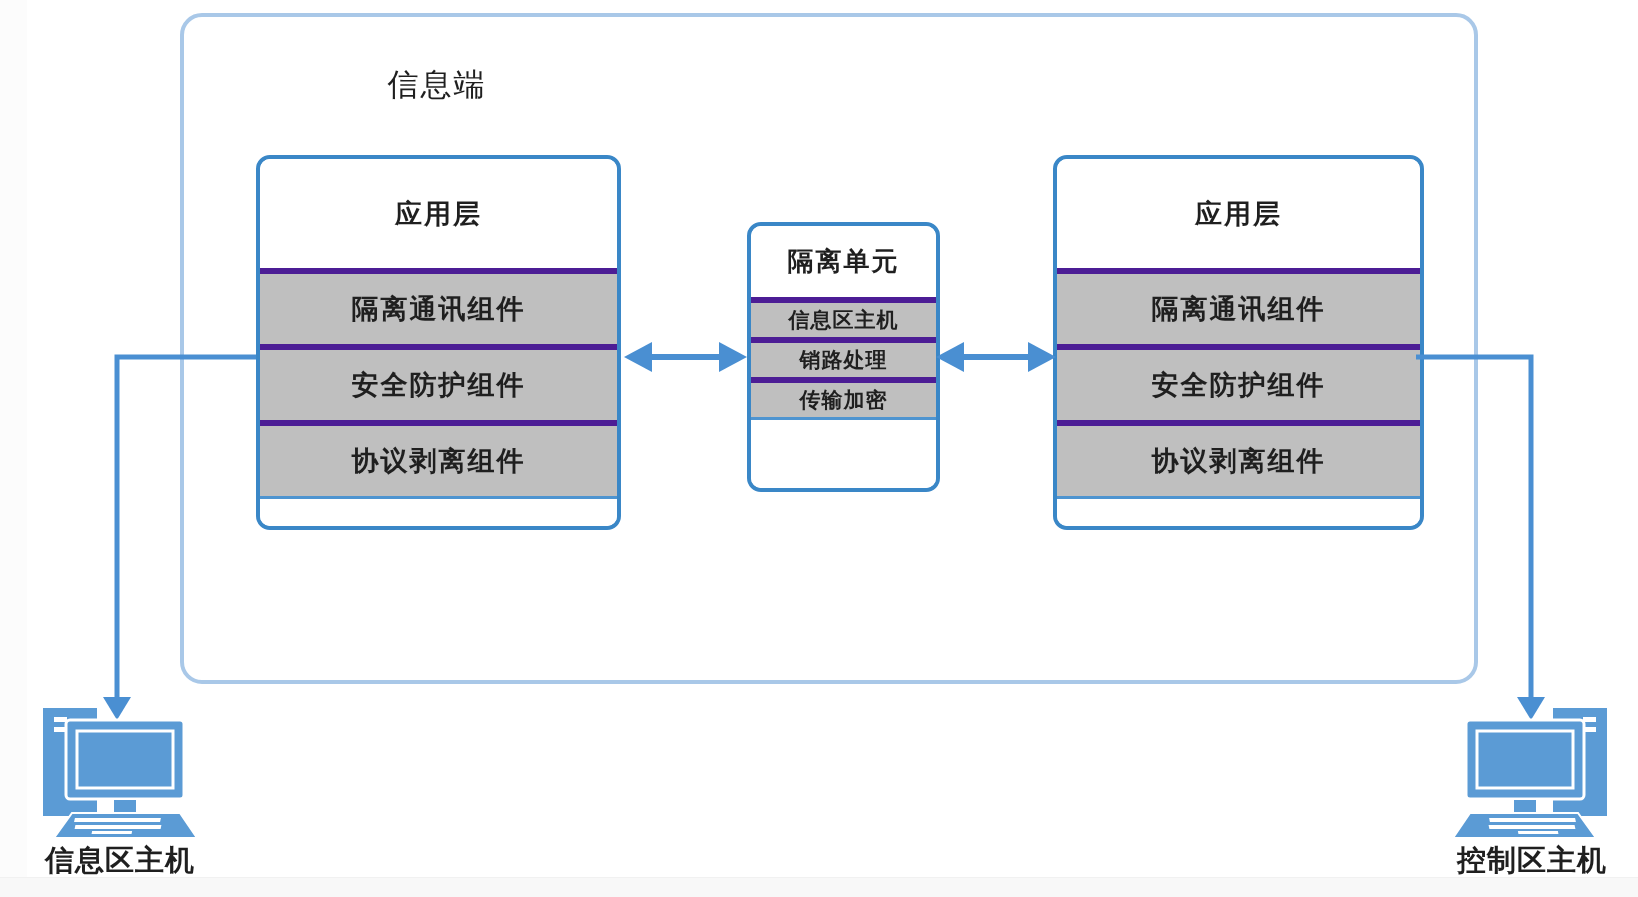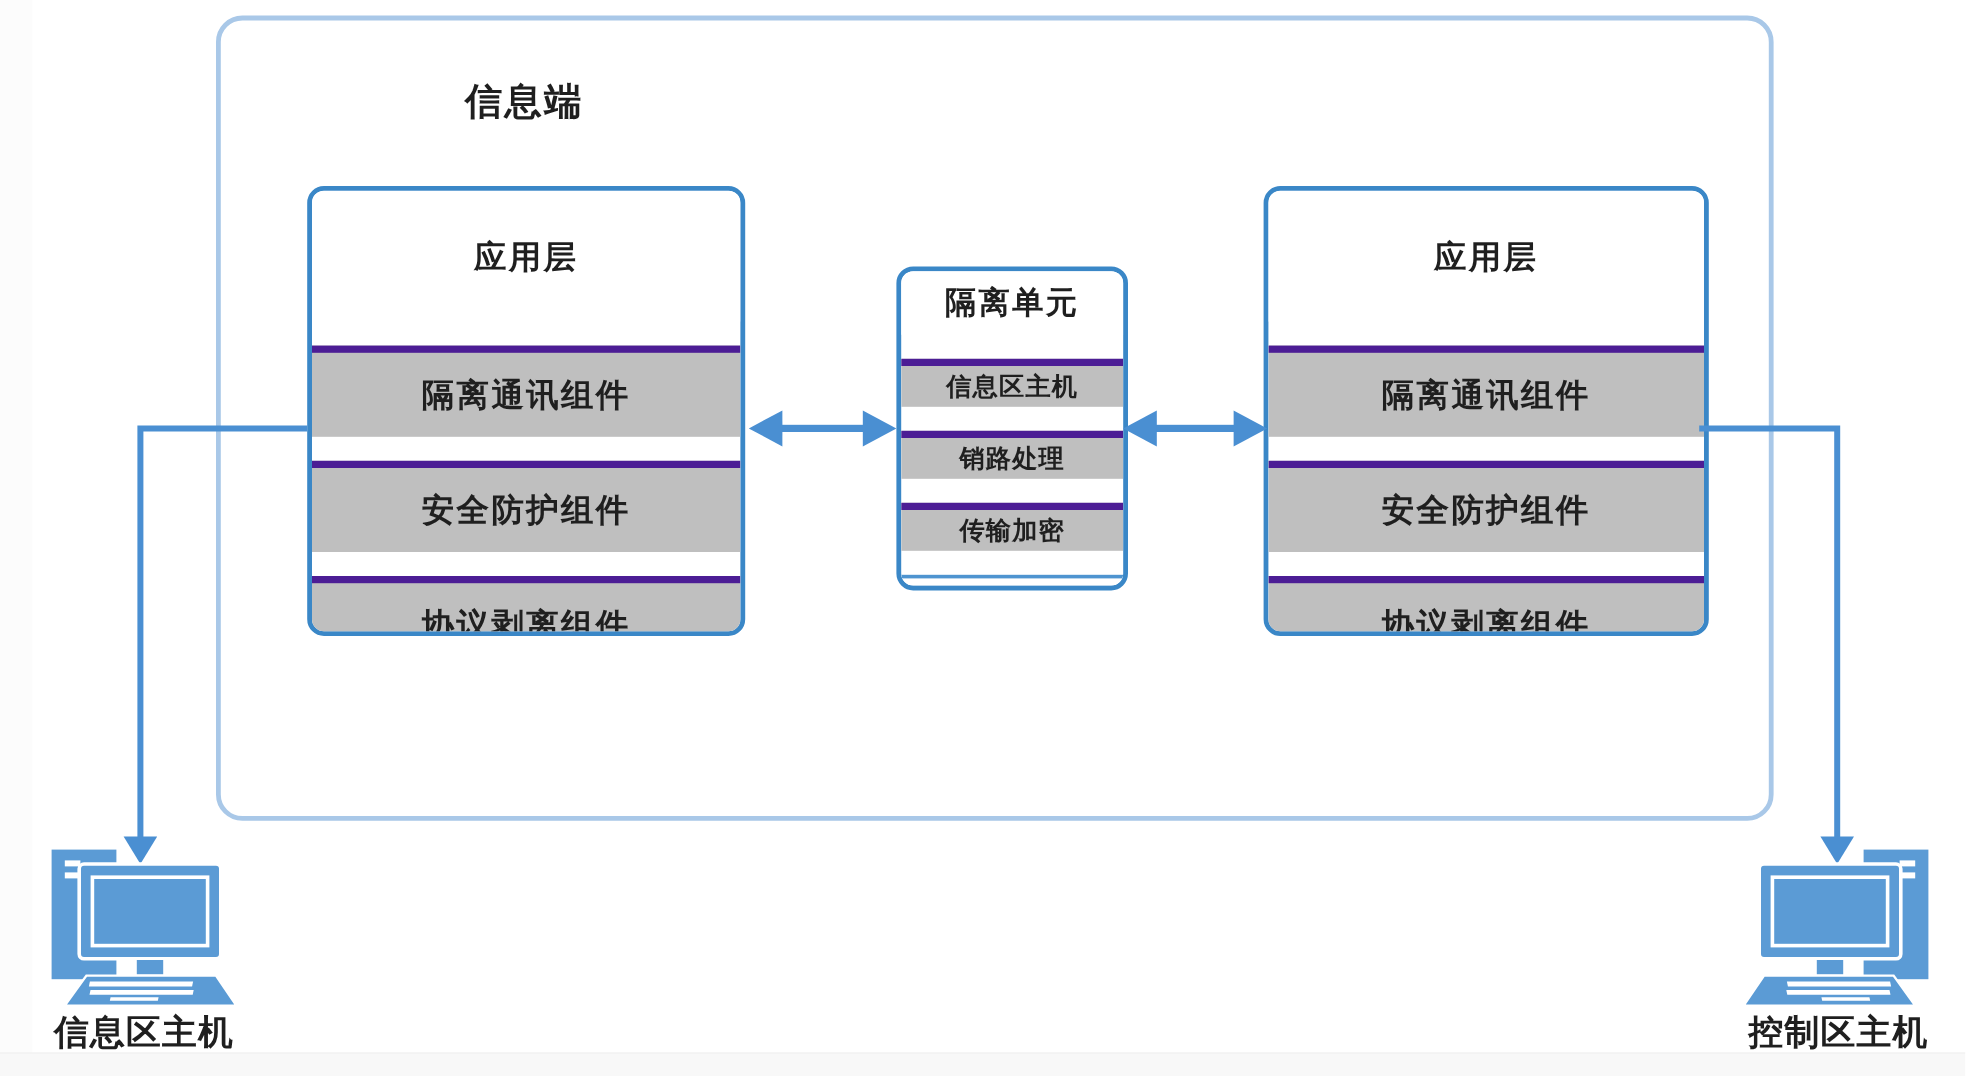--- a/index.html
+++ b/index.html
@@ -11,47 +11,47 @@
   .edge-strip-bottom{position:absolute;left:0;top:877px;width:1638px;height:20px;background:#f8f8f8;border-top:1px solid #f1f1f1;}
 
   
   .outer-box{
     position:absolute;left:180px;top:13px;width:1290px;height:663px;
     border:4px solid #a9c8e8;border-radius:22px;background:transparent;
   }
 
   .section-label{
     position:absolute;top:64px;width:320px;text-align:center;
-    font-size:31px;font-weight:bold;letter-spacing:2px;
+    font-size:31px;font-weight:normal;letter-spacing:2px;
   }
   #info-side-label{left:277px;}
   #control-side-label{left:1072px;}
 
   
   .stack-box{
     position:absolute;background:#ffffff;border:4px solid #3a87c7;border-radius:14px;
-    overflow:hidden;display:flex;flex-direction:column;gap:20px;
+    overflow:hidden;display:flex;flex-direction:column;
   }
   .side-box{width:357px;height:367px;top:155px;}
   #left-box{left:256px;}
   #right-box{left:1053px;top:155px;width:363px;}
   .stack-title{
     flex:0 0 auto;display:flex;align-items:center;justify-content:center;
     font-weight:bold;background:#ffffff;
   }
   .side-box .stack-title{height:109px;font-size:27px;letter-spacing:2px;}
   .stack-row{
     flex:0 0 auto;display:flex;align-items:center;justify-content:center;
     background:#bfbfbf;border-top:6px solid #4c1d95;font-weight:bold;
   }
   .side-box .stack-row{height:70px;font-size:27px;letter-spacing:2px;}
   .stack-bottom{flex:1 1 auto;background:#ffffff;border-top:3px solid #4e94d0;}
 
   #middle-box{left:747px;top:222px;width:185px;height:262px;}
-  #middle-box .stack-title{height:53px;font-size:26px;letter-spacing:2px;}
+  #middle-box .stack-title{height:71px;font-size:26px;letter-spacing:2px;}
   #middle-box .stack-row{height:34px;font-size:21px;letter-spacing:1px;}
 
   .host-label{
     position:absolute;top:841px;width:200px;text-align:center;
     font-size:29px;font-weight:bold;letter-spacing:1px;
   }
   #info-host-label{left:20px;}
   #control-host-label{left:1432px;}
 
   .overlay-svg{position:absolute;left:0;top:0;pointer-events:none;}

